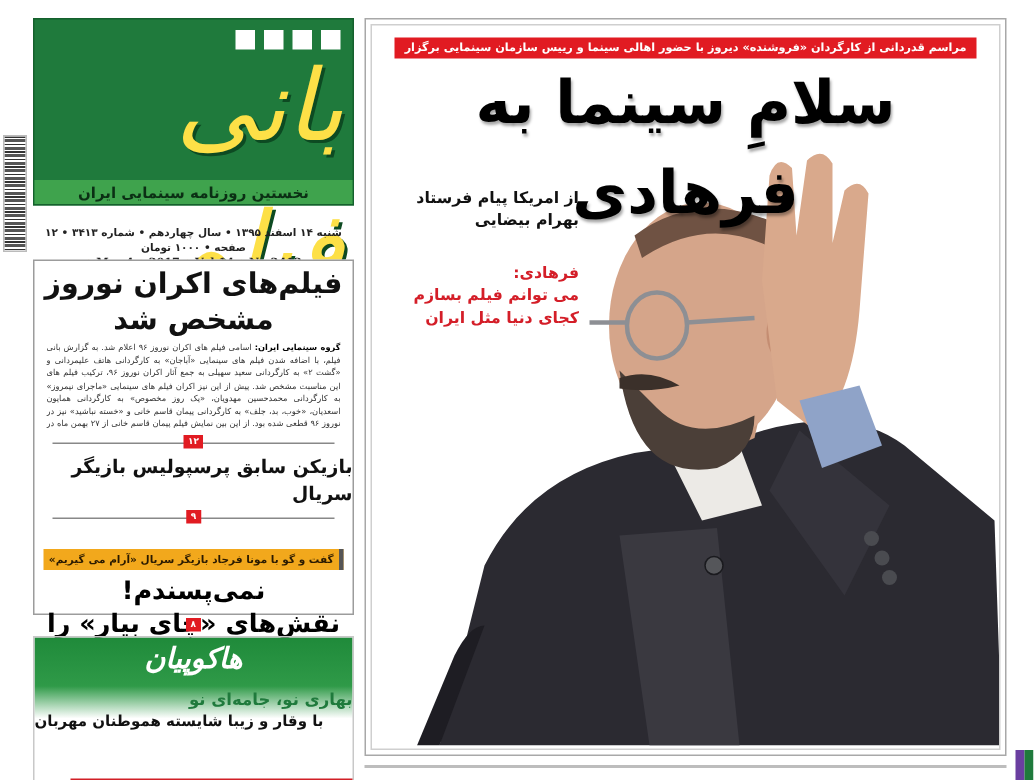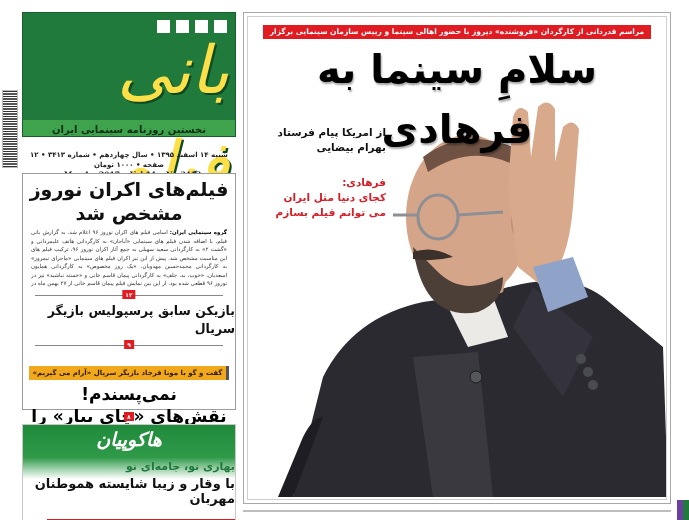--- a/index.html
+++ b/index.html
@@ -82,22 +82,22 @@
   }
   .ad .brand {
     position: absolute; left: 0; right: 0; top: 3px; text-align: center;
     color: #fff; font-weight: bold; font-style: italic; font-size: 19px; direction: rtl;
   }
   .ad .slogan1 {
     position: absolute; left: 0; right: 0; top: 35px; text-align: right;
     color: #1f7a3c; font-weight: bold; font-size: 11px; direction: rtl;
   }
   .ad .slogan2 {
-    position: absolute; left: 0; right: 0; top: 51px; text-align: right;
-    color: #111; font-weight: bold; font-size: 13px; direction: rtl;
+    position: absolute; left: 0; right: 0; top: 51px; text-align: left;
+    color: #111; font-weight: bold; font-size: 10px; direction: rtl;
   }
   .ad .url {
     position: absolute; left: 0; right: 0; bottom: 0; height: 14px;
     background: #d11f26; color: #fff; text-align: center;
     font-family: "Liberation Sans", sans-serif; font-weight: bold; font-size: 10.5px; line-height: 14px; margin-left: 24px;
   }
 
   
   .mainbox {
     position: absolute; left: 243px; top: 12px; width: 428px; height: 492px;
@@ -231,22 +231,22 @@
     <div class="topline">مراسم قدردانی از کارگردان «فروشنده» دیروز با حضور اهالی سینما و رییس سازمان سینمایی برگزار شد</div>
     <div class="headline">سلامِ سینما به فرهادی</div>
 
     <div class="sidehead">
       <div class="black">
         <div>از امریکا پیام فرستاد</div>
         <div>بهرام بیضایی</div>
       </div>
       <div class="red">
         <div>فرهادی:</div>
+        <div>می توانم فیلم بسازم</div>
         <div>کجای دنیا مثل ایران</div>
-        <div>می توانم فیلم بسازم</div>
       </div>
     </div>
 
   </div>
 </div>
 
 <div class="bottom-rule"></div>
 
 <div class="edge-strip">
   <span style="background:#6a3fa0"></span>

